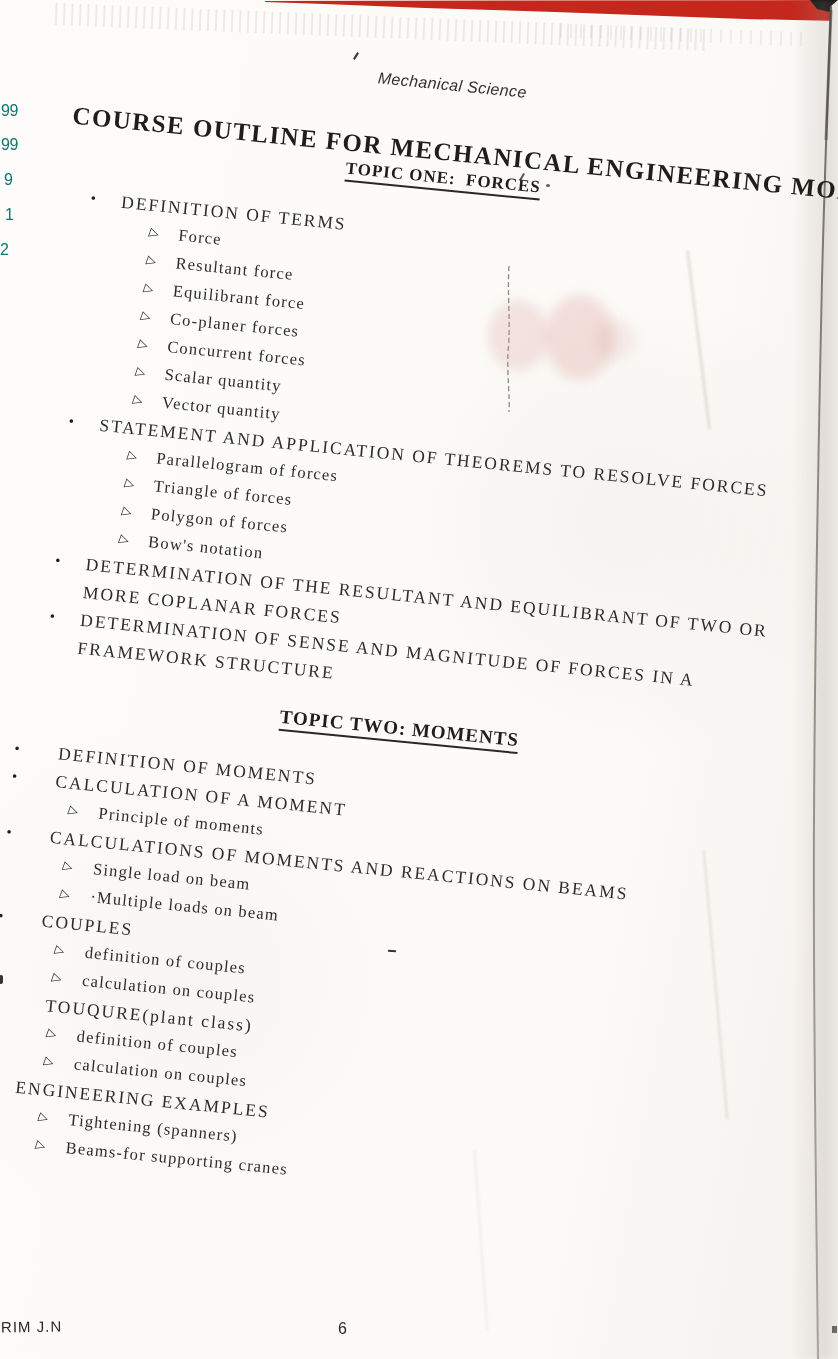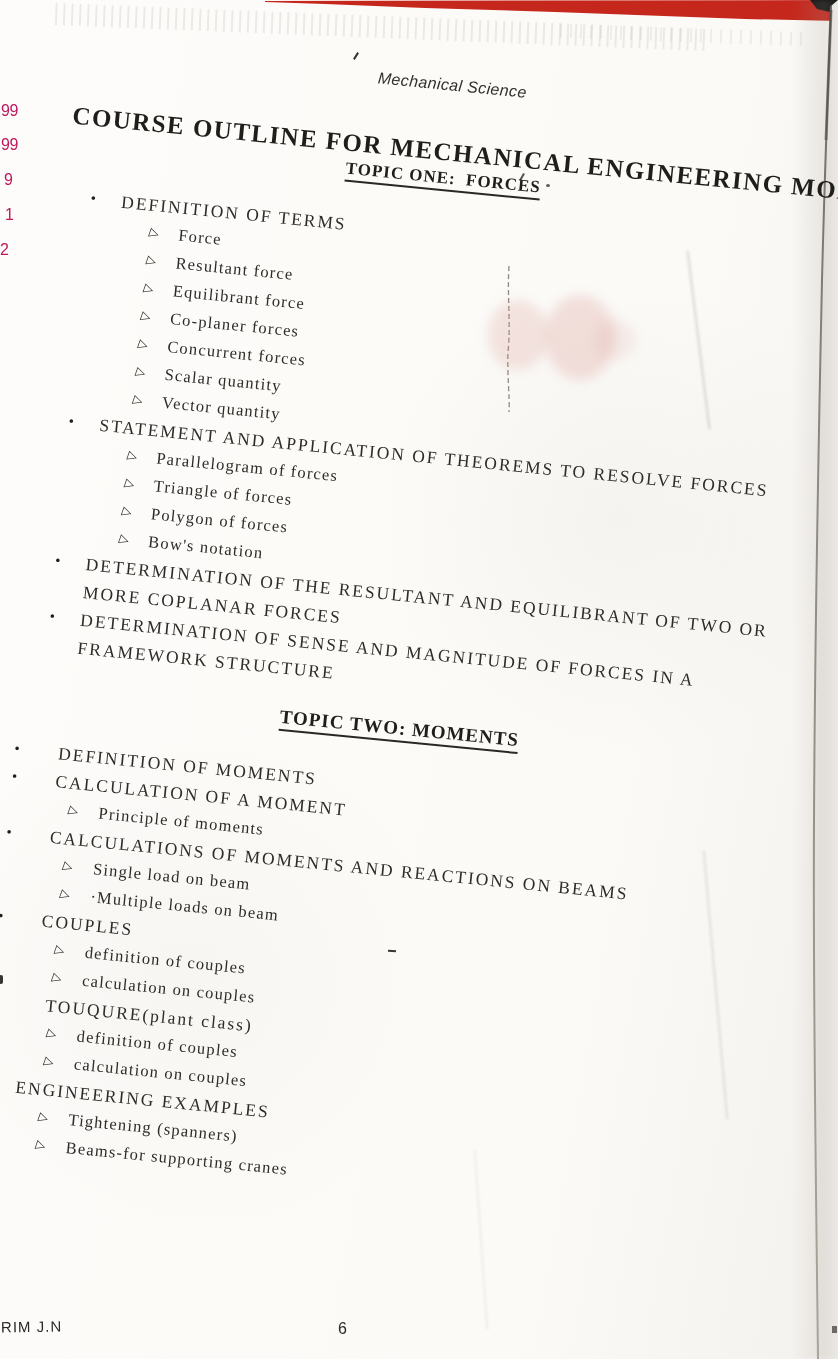--- a/index.html
+++ b/index.html
@@ -50,21 +50,21 @@
   .speck{position:absolute;background:#38342f;}
   .speck-tick-header{left:355px;top:52px;width:2px;height:8px;transform:rotate(32deg);}
   .speck-tick-forces{left:521px;top:173px;width:2px;height:8px;transform:rotate(30deg);opacity:.85;}
   .speck-dot-forces{left:546px;top:184px;width:4px;height:3px;border-radius:50%;opacity:.8;}
   .speck-dash-mid{left:388px;top:950px;width:8px;height:2px;transform:rotate(4deg);}
   .speck-left-edge{left:-1px;top:975px;width:4px;height:9px;border-radius:2px;}
   .speck-corner-br{left:832px;top:1326px;width:5px;height:7px;opacity:.7;}
   
   .margin-num{
     position:absolute;font-family:"Liberation Sans", sans-serif;
-    font-size:16px;color:#be185d;letter-spacing:-.5px;text-align:center;
+    font-size:16px;color:#0f766e;letter-spacing:-.5px;text-align:center;
   }
   .m0{left:1px;top:102px;} .m1{left:1px;top:136px;} .m2{left:4px;top:171px;}
   .m3{left:5px;top:206px;} .m4{left:0px;top:241px;}
   
   .doc{
     position:absolute;left:80px;top:40px;width:800px;
     transform:rotate(5.6deg);transform-origin:0 0;
   }
   .center{text-align:center;padding-right:50px;}
   .doc-header{

